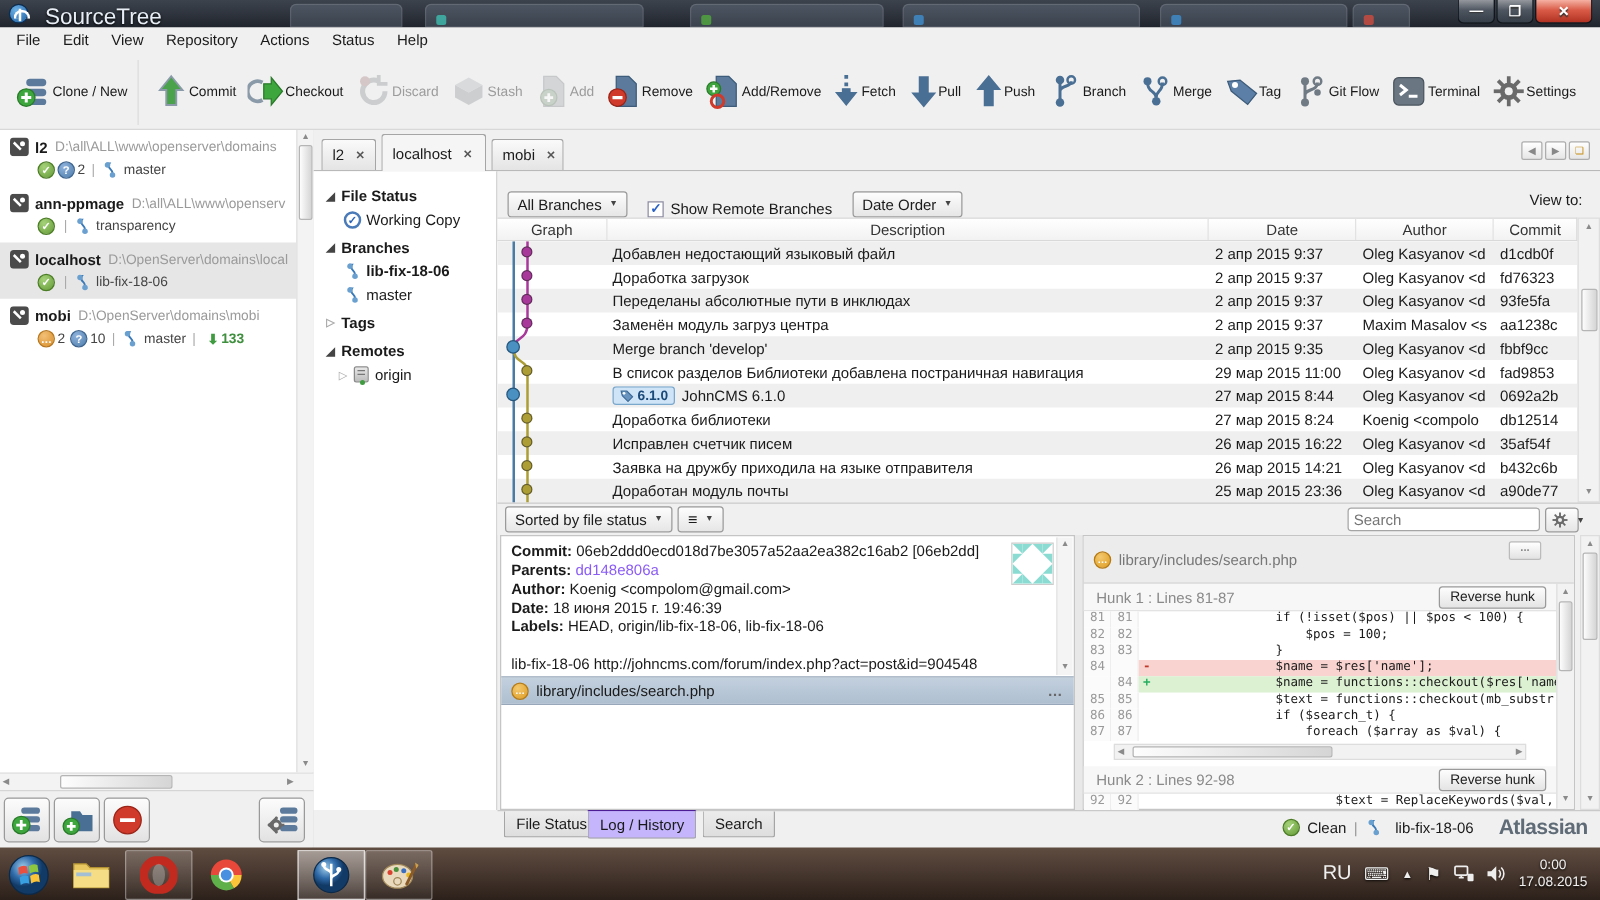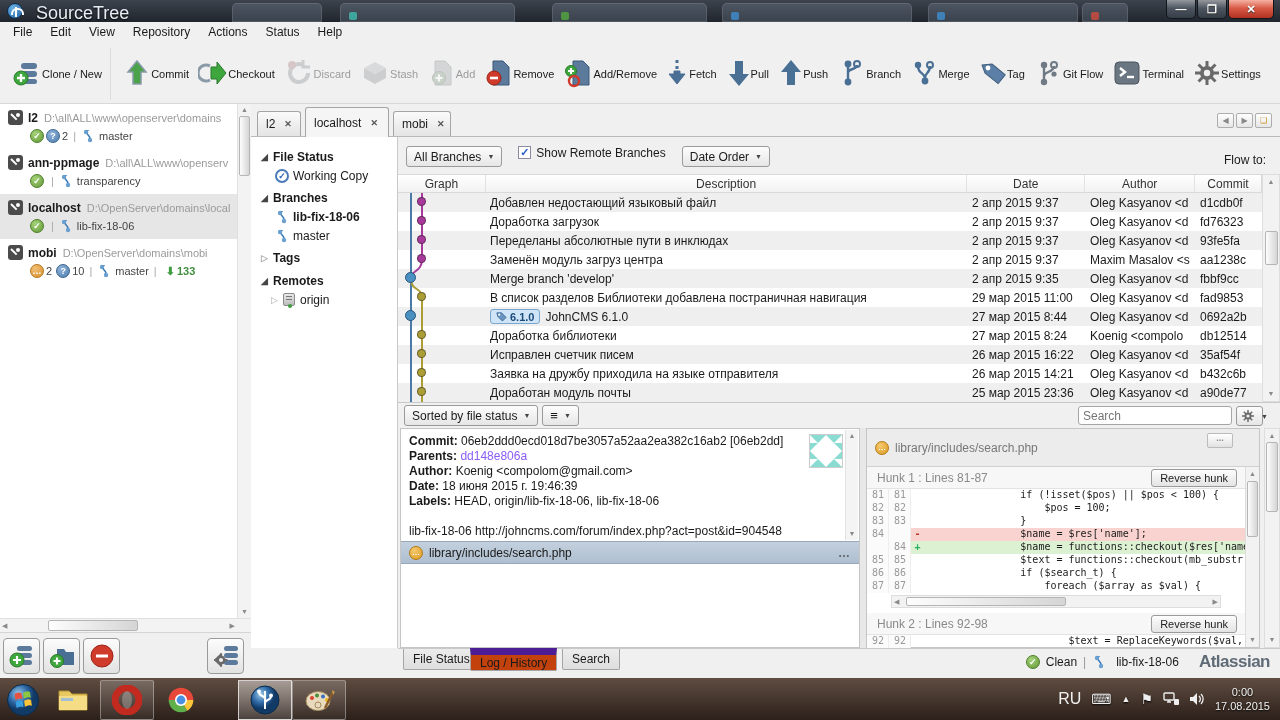--- a/index.html
+++ b/index.html
@@ -65,21 +65,21 @@
 .titem.hdr{font-weight:bold}
 .titem .ind{margin-left:14px}
 .exp{width:12px;color:#444;font-size:9px;flex:none}
 .exp.col{color:#aaa}
 .wc-ico{width:14px;height:14px;border:2px solid #4a7ab8;border-radius:50%;color:#2a62b8;font-size:9px;font-weight:bold;display:inline-flex;align-items:center;justify-content:center;margin-right:4px;flex:none}
 .srv-ico{width:12px;height:13px;border:1px solid #8a8a8a;background:linear-gradient(#e8e8e8,#bdbdbd);border-radius:2px;position:relative;margin-right:5px;flex:none}
 .srv-ico:before{content:"";position:absolute;left:2px;top:2px;right:2px;height:1px;background:#777;box-shadow:0 3px 0 #777}
 .srv-ico:after{content:"";position:absolute;left:4px;bottom:-3px;width:4px;height:4px;border-radius:50%;background:#3f9b3f}
 
 #content{left:398px;top:137px;width:882px;height:541px;background:#f0f0f0}
-#filterbar{position:absolute;left:0;top:9px;width:882px;height:28px;display:flex;align-items:flex-start;padding-left:8px}
+#filterbar{position:absolute;left:0;top:9px;width:882px;height:28px;display:flex;align-items:flex-end;padding-left:8px}
 .fbtn{height:21px;border:1px solid #9a9a9a;border-radius:3px;background:linear-gradient(#fdfdfd,#e6e6e6);display:inline-flex;align-items:center;padding:0 7px;gap:6px}
 .caret{font-size:7px;color:#444}
 .cbx{width:13px;height:13px;border:1px solid #8a8aa0;background:#fff;color:#2a62c8;font-size:11px;font-weight:bold;line-height:11px;text-align:center;margin:0 5px 0 16px}
 #jumpto{position:absolute;right:14px;top:0;height:28px;display:flex;align-items:center}
 
 #loghead{position:absolute;left:0;top:37px;width:864px;height:19px;display:flex;background:linear-gradient(#ffffff,#f2f2f2);border:1px solid #d9d9d9;border-left:none}
 .hc{border-right:1px solid #e2e2e2;display:flex;align-items:center;justify-content:center;color:#333}
 #logrows{position:absolute;left:0;top:56px;width:864px;height:209px;background:#fff;overflow:hidden}
 .lrow{height:19px;display:flex;align-items:center}
 .lrow.odd{background:#efefef}
@@ -123,21 +123,21 @@
 .lbody{flex:1;display:flex;overflow:hidden}
 .mk{width:13px;flex:none;text-align:center;font-weight:bold}
 .lbody.del{background:#f8d3d0}.lbody.del .mk{color:#c0392b}
 .lbody.add{background:#dcf0d2}.lbody.add .mk{color:#27ae60}
 #d-hscroll{position:absolute;left:24px;top:166px;width:330px;height:13px;background:#f2f2f2;border:1px solid #ddd}
 #d-vscroll{position:absolute;left:378px;top:38px;width:14px;height:180px;background:#f2f2f2;border-left:1px solid #ddd}
 #out-vscroll{position:absolute;left:866px;top:0;width:16px;height:220px;background:#f2f2f2;border:1px solid #ddd}
 
 #statusstrip{position:absolute;left:0;top:511px;width:882px;height:30px;background:#f0f0f0;border-top:1px solid #c9c9c9}
 .btab{position:absolute;top:0;height:21px;border:1px solid #a5a5a5;border-top:none;background:linear-gradient(#ececec,#dedede);display:flex;align-items:center;padding:0 9px;font-size:12px;border-radius:0 0 2px 2px}
-.btab.active{background:#c2410c;border-top:7px solid #4c1d95;margin-top:-1px;height:23px;z-index:2}
+.btab.active{background:#c4b5fd;border-top:1px solid #4c1d95;margin-top:-1px;height:23px;z-index:2}
 #statusright{position:absolute;right:10px;top:3px;display:flex;align-items:center;gap:6px}
 .clean-ico{width:14px;height:14px;border-radius:50%;background:radial-gradient(circle at 35% 30%,#a5d27a,#649a36);border:1px solid #4c7d26;color:#fff;font-size:9px;font-weight:bold;text-align:center;line-height:13px}
 #brand{font-size:17px;font-weight:bold;color:#5f6b76;letter-spacing:-.5px;margin-left:14px}
 .pipe{color:#999}
 
 #taskbar{left:0;top:678px;width:1280px;height:42px;background:linear-gradient(rgba(90,70,58,.96),rgba(40,28,22,.98));display:flex;align-items:center}
 .tk{width:54px;height:40px;display:flex;align-items:center;justify-content:center;margin-top:1px}
 .tk.boxed{border:1px solid rgba(255,255,255,.35);border-radius:2px;background:linear-gradient(rgba(255,255,255,.18),rgba(255,255,255,.05))}
 .tk.active{border:1px solid rgba(255,255,255,.7);background:linear-gradient(rgba(255,255,255,.45),rgba(255,255,255,.15))}
 #tray{margin-left:auto;display:flex;align-items:center;gap:10px;padding-right:10px;color:#f0f0f0}
@@ -576,21 +576,21 @@
     <div class="fbtn">
         <span>All Branches</span>
         <span class="caret">▼</span>
       </div>
     <span class="cbx">✓</span>
     <span>Show Remote Branches</span>
     <div class="fbtn" style="margin-left:16px">
         <span>Date Order</span>
         <span class="caret">▼</span>
       </div>
-    <div id="jumpto">Flow to:</div>
+    <div id="jumpto">View to:</div>
   </div>
 
   <div id="loghead">
     <div class="hc" style="width:88px">Graph</div>
     <div class="hc" style="width:482px">Description</div>
     <div class="hc" style="width:118px">Date</div>
     <div class="hc" style="width:110px">Author</div>
     <div class="hc" style="width:66px;border-right:none">Commit</div>
   </div>
 

